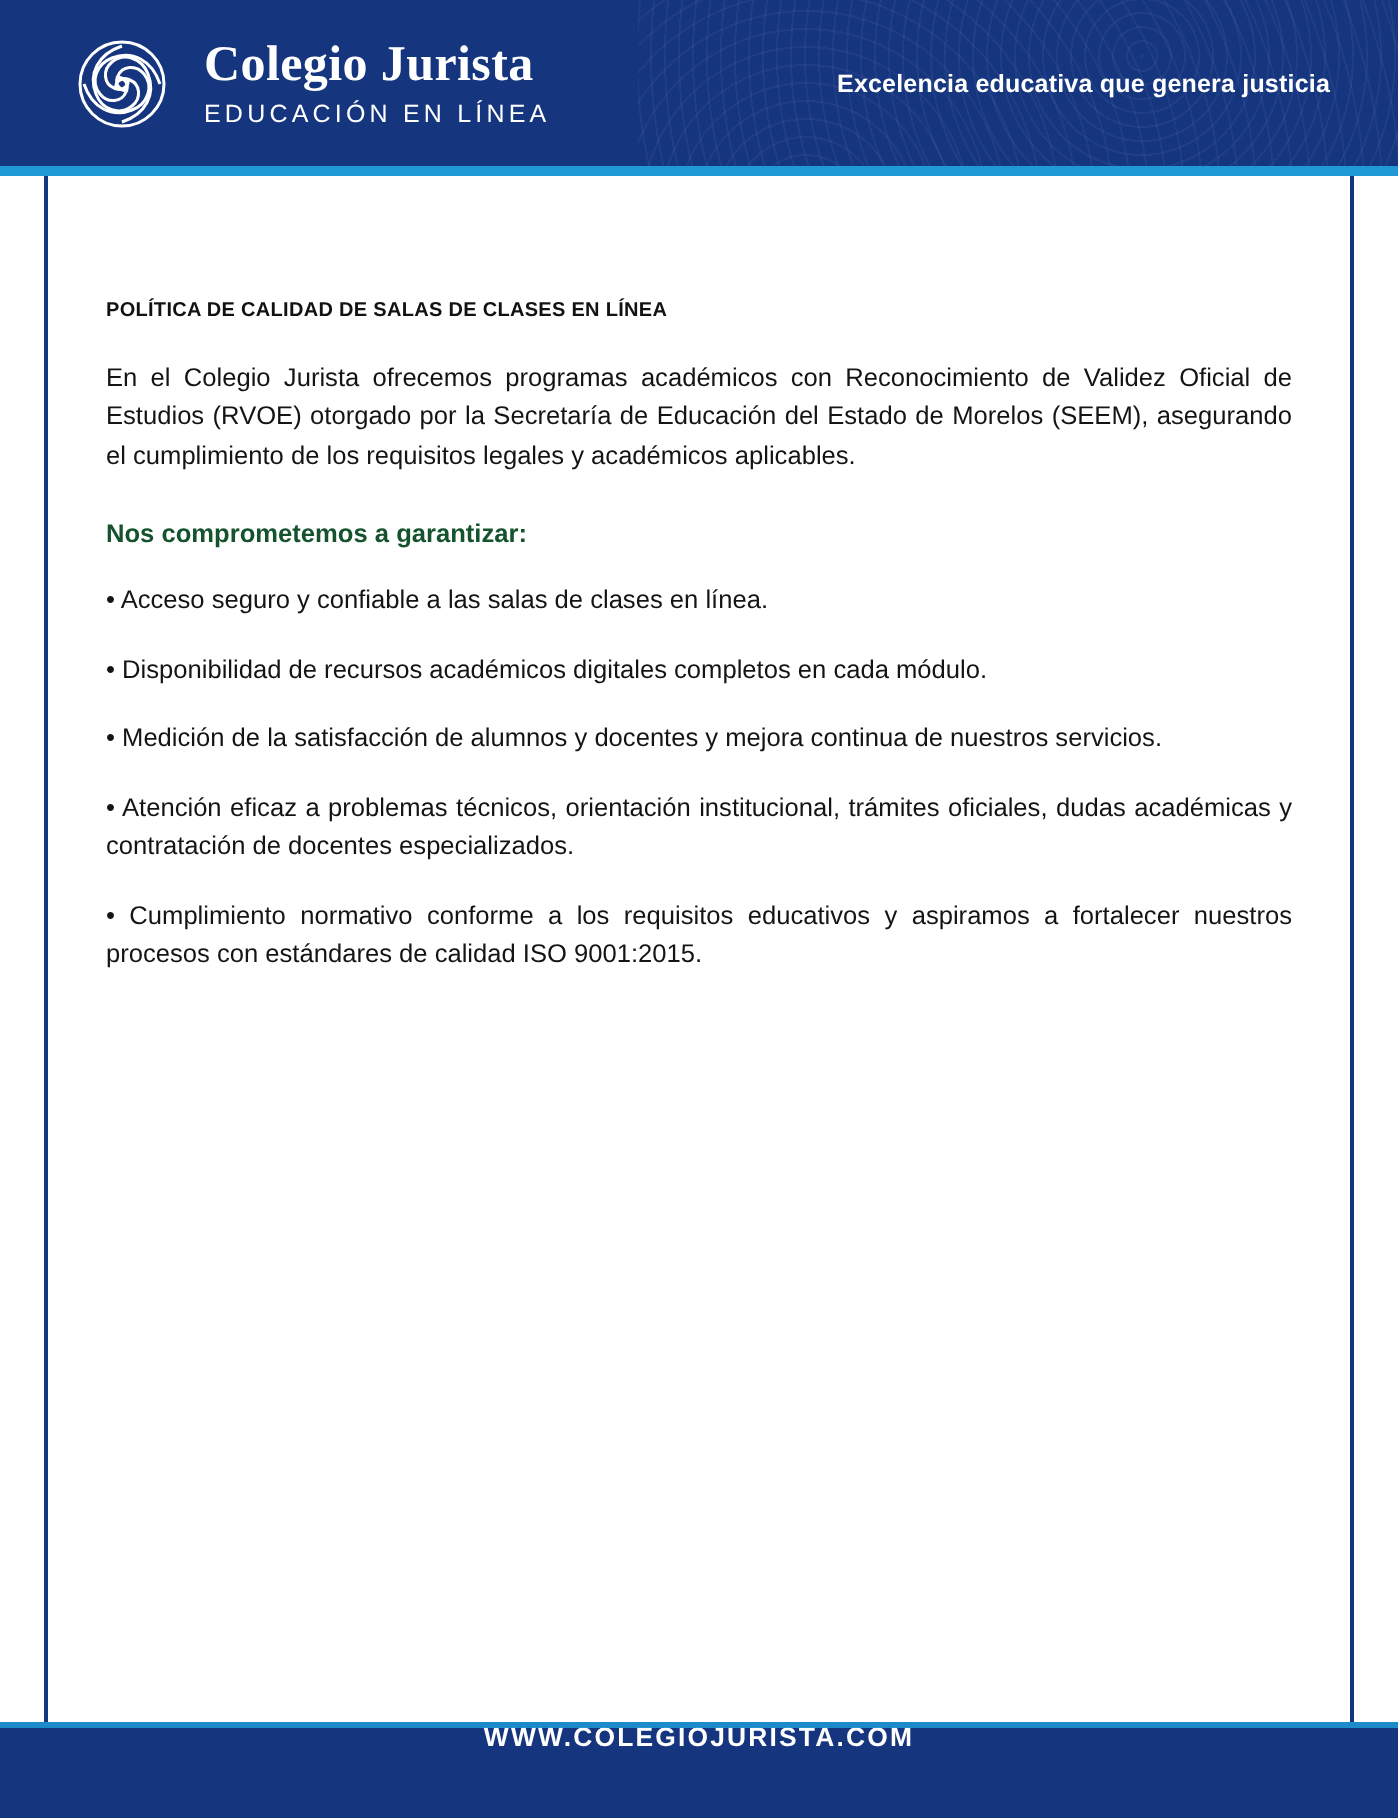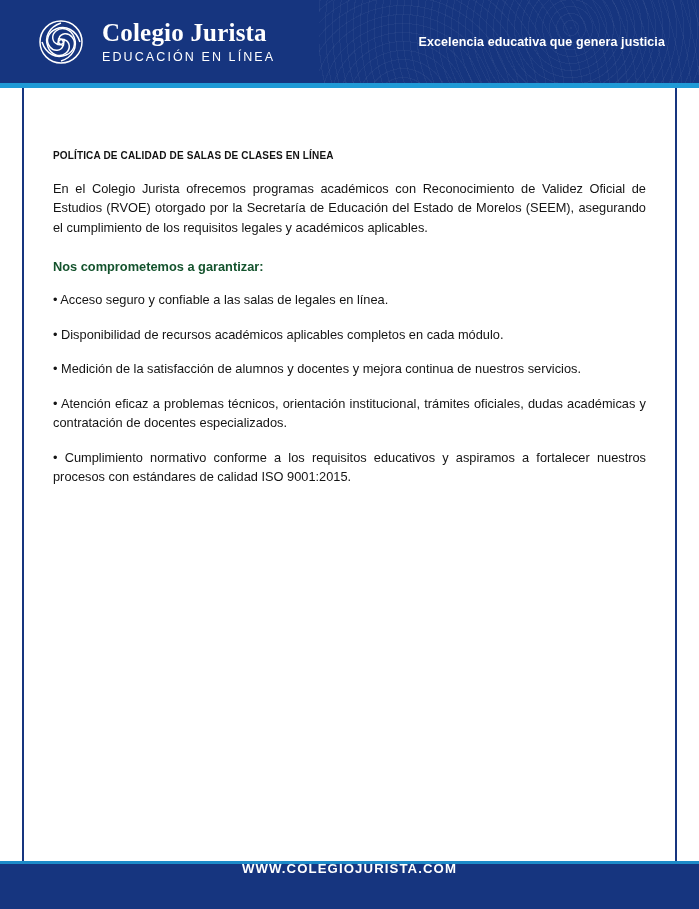--- a/index.html
+++ b/index.html
@@ -200,22 +200,22 @@
   </div>
 
   <div class="side-rule left"></div>
   <div class="side-rule right"></div>
 
   <div class="content">
     <div class="doc-title">POLÍTICA DE CALIDAD DE SALAS DE CLASES EN LÍNEA</div>
     <div class="para">En el Colegio Jurista ofrecemos programas académicos con Reconocimiento de Validez Oficial de Estudios (RVOE) otorgado por la Secretaría de Educación del Estado de Morelos (SEEM), asegurando el cumplimiento de los requisitos legales y académicos aplicables.</div>
     <div class="lead-in">Nos comprometemos a garantizar:</div>
 
-    <div class="bullet">• Acceso seguro y confiable a las salas de legales en línea.</div>
-    <div class="bullet">• Disponibilidad de recursos académicos aplicables completos en cada módulo.</div>
+    <div class="bullet">• Acceso seguro y confiable a las salas de clases en línea.</div>
+    <div class="bullet">• Disponibilidad de recursos académicos digitales completos en cada módulo.</div>
     <div class="bullet">• Medición de la satisfacción de alumnos y docentes y mejora continua de nuestros servicios.</div>
     <div class="bullet">• Atención eficaz a problemas técnicos, orientación institucional, trámites oficiales, dudas académicas y contratación de docentes especializados.</div>
     <div class="bullet">• Cumplimiento normativo conforme a los requisitos educativos y aspiramos a fortalecer nuestros procesos con estándares de calidad ISO 9001:2015.</div>
 
   </div>
 
   <div class="footer">
     <span class="footer-url">WWW.COLEGIOJURISTA.COM</span>
   </div>
 

